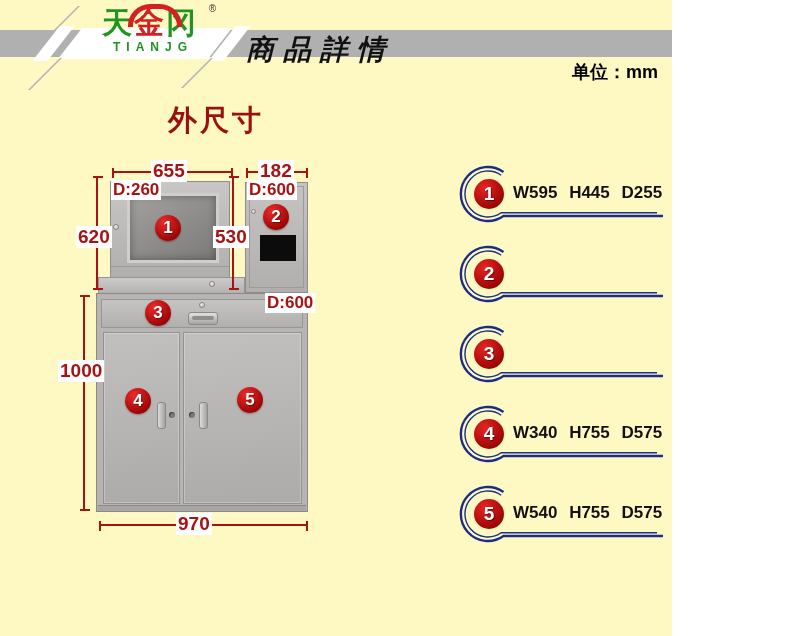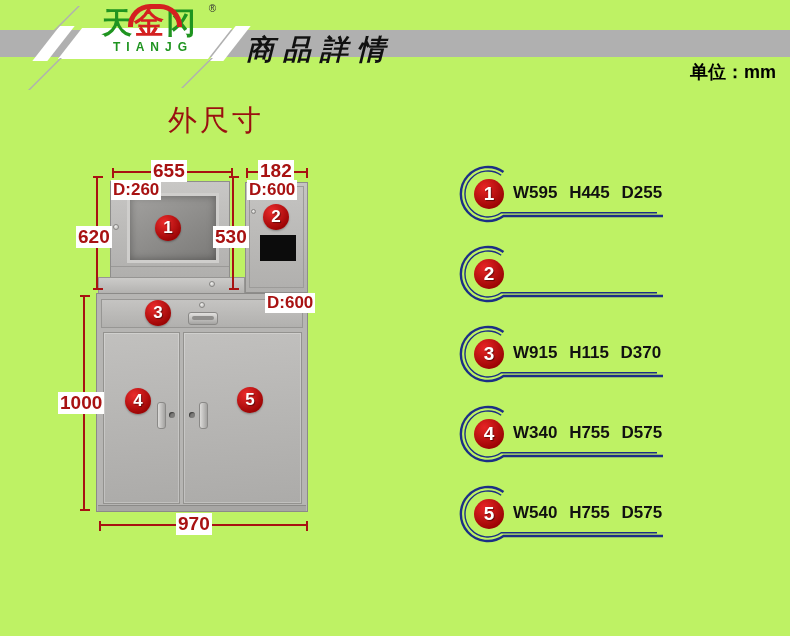--- a/index.html
+++ b/index.html
@@ -1,16 +1,16 @@
 <!DOCTYPE html>
 <html><head>
 <meta charset="utf-8">
 <style>
   html,body{margin:0;padding:0;background:#fff;}
-  .page{position:relative;width:790px;height:636px;background:#bef264;overflow:hidden;
+  .page{position:relative;width:672px;height:636px;background:#fef9c3;overflow:hidden;
         font-family:"Liberation Sans",sans-serif;color:#000;}
 
   
   .header-bar{position:absolute;left:0;top:30px;width:790px;height:27px;background:#b0b0b0;}
   .slash{position:absolute;background:#fff;transform:skewX(-38deg);}
   .slash-left{left:46px;top:26px;width:15px;height:35px;}
   .slash-right{left:222px;top:26px;width:15px;height:35px;}
   .logo-plate{position:absolute;left:70px;top:28px;width:150px;height:31px;background:#fff;transform:skewX(-38deg);}
   .deco-line{position:absolute;width:2px;background:#b0b0b0;transform:skewX(-45deg);}
   .dl0{left:66px;top:6px;height:24px;}
@@ -22,21 +22,21 @@
   .logo-red{color:#d42020;}
   .logo-arc{position:absolute;left:36px;top:-4px;width:44px;height:18px;border:5px solid #d42020;
             border-bottom:none;border-radius:22px 22px 0 0;}
   .logo-reg{position:absolute;right:-10px;top:-4px;font-size:10px;font-weight:normal;color:#333;}
   .logo-en{margin-top:3px;font-size:12px;font-weight:bold;color:#1f9420;letter-spacing:6px;padding-left:6px;}
   .header-title{position:absolute;left:246px;top:31px;font-family:"Liberation Serif",serif;
                 font-style:italic;font-weight:bold;font-size:28px;letter-spacing:9px;color:#111;}
   .unit-label{position:absolute;right:14px;top:60px;font-size:18px;font-weight:bold;color:#000;text-align:right;}
 
   
-  .sec-title{position:absolute;font-size:29px;font-weight:normal;letter-spacing:3px;}
+  .sec-title{position:absolute;font-size:29px;font-weight:bold;letter-spacing:3px;}
   .sec-outer{left:168px;top:101px;color:#9a1010;}
   .sec-inner{left:544px;top:101px;color:#c21414;}
 
   
   .part{position:absolute;box-sizing:border-box;}
   .monitor-housing{left:110px;top:181px;width:120px;height:97px;
        background:linear-gradient(180deg,#c8c7c5,#b0afad);border:1px solid #8e8d8b;}
   .monitor-window{left:127px;top:193px;width:92px;height:70px;
        background:linear-gradient(150deg,#a2a19f,#7b7a78);border:3px solid #cfcecc;
        box-shadow:inset 0 0 8px rgba(0,0,0,.35);}
@@ -77,21 +77,21 @@
   .dlabel{position:absolute;color:#a81212;font-weight:bold;background:#fff;padding:0 2px;white-space:nowrap;}
   .num-label{font-size:19px;}
   .depth-label{font-size:17px;}
   .l655{left:112px;top:171px;width:121px;} .t655{left:151px;top:160px;}
   .l265{left:246px;top:171px;width:62px;}  .t265{left:258px;top:160px;}
   .td260{left:111px;top:180px;}
   .td600a{left:247px;top:180px;}
   .l620{left:96px;top:176px;height:114px;} .t620{left:76px;top:226px;}
   .l530{left:232px;top:176px;height:114px;}.t530{left:213px;top:226px;}
   .td600b{left:265px;top:293px;}
-  .l1000{left:83px;top:295px;height:216px;}.t1000{left:58px;top:392px;}
+  .l1000{left:83px;top:295px;height:216px;}.t1000{left:58px;top:360px;}
   .l970{left:99px;top:524px;width:209px;}  .t970{left:176px;top:513px;}
 
   
   .badge{position:absolute;width:26px;height:26px;border-radius:50%;
        background:radial-gradient(circle at 35% 28%,#ea2b2b,#9b0404 75%);
        color:#fff;font-size:17px;font-weight:bold;text-align:center;line-height:26px;
        text-shadow:1px 1px 1px rgba(0,0,0,.45);box-shadow:0 1px 2px rgba(0,0,0,.3);}
   .b1{left:155px;top:215px;} .b2{left:263px;top:204px;} .b3{left:145px;top:300px;}
   .b4{left:125px;top:388px;} .b5{left:237px;top:387px;}
 
@@ -200,21 +200,20 @@
       </svg>
       <span class="spec-badge">2</span>
     </div>
 
     <div class="spec-item">
       <svg class="swirl" width="215" height="64" viewBox="0 0 215 64">
         <path d="M 47.5 8 A 27 27 0 1 0 47.5 52 L 207 52" fill="none" stroke="#1c2f86" stroke-width="2.4"></path>
         <path d="M 45.2 11.2 A 23 23 0 1 0 45.2 48.8 L 201 48.8" fill="none" stroke="#1c2f86" stroke-width="1.4"></path>
       </svg>
       <span class="spec-badge">3</span>
-      <span class="spec-text">W915 H115 D370</span>
     </div>
 
     <div class="spec-item">
       <svg class="swirl" width="215" height="64" viewBox="0 0 215 64">
         <path d="M 47.5 8 A 27 27 0 1 0 47.5 52 L 207 52" fill="none" stroke="#1c2f86" stroke-width="2.4"></path>
         <path d="M 45.2 11.2 A 23 23 0 1 0 45.2 48.8 L 201 48.8" fill="none" stroke="#1c2f86" stroke-width="1.4"></path>
       </svg>
       <span class="spec-badge">4</span>
       <span class="spec-text">W340 H755 D575</span>
     </div>

